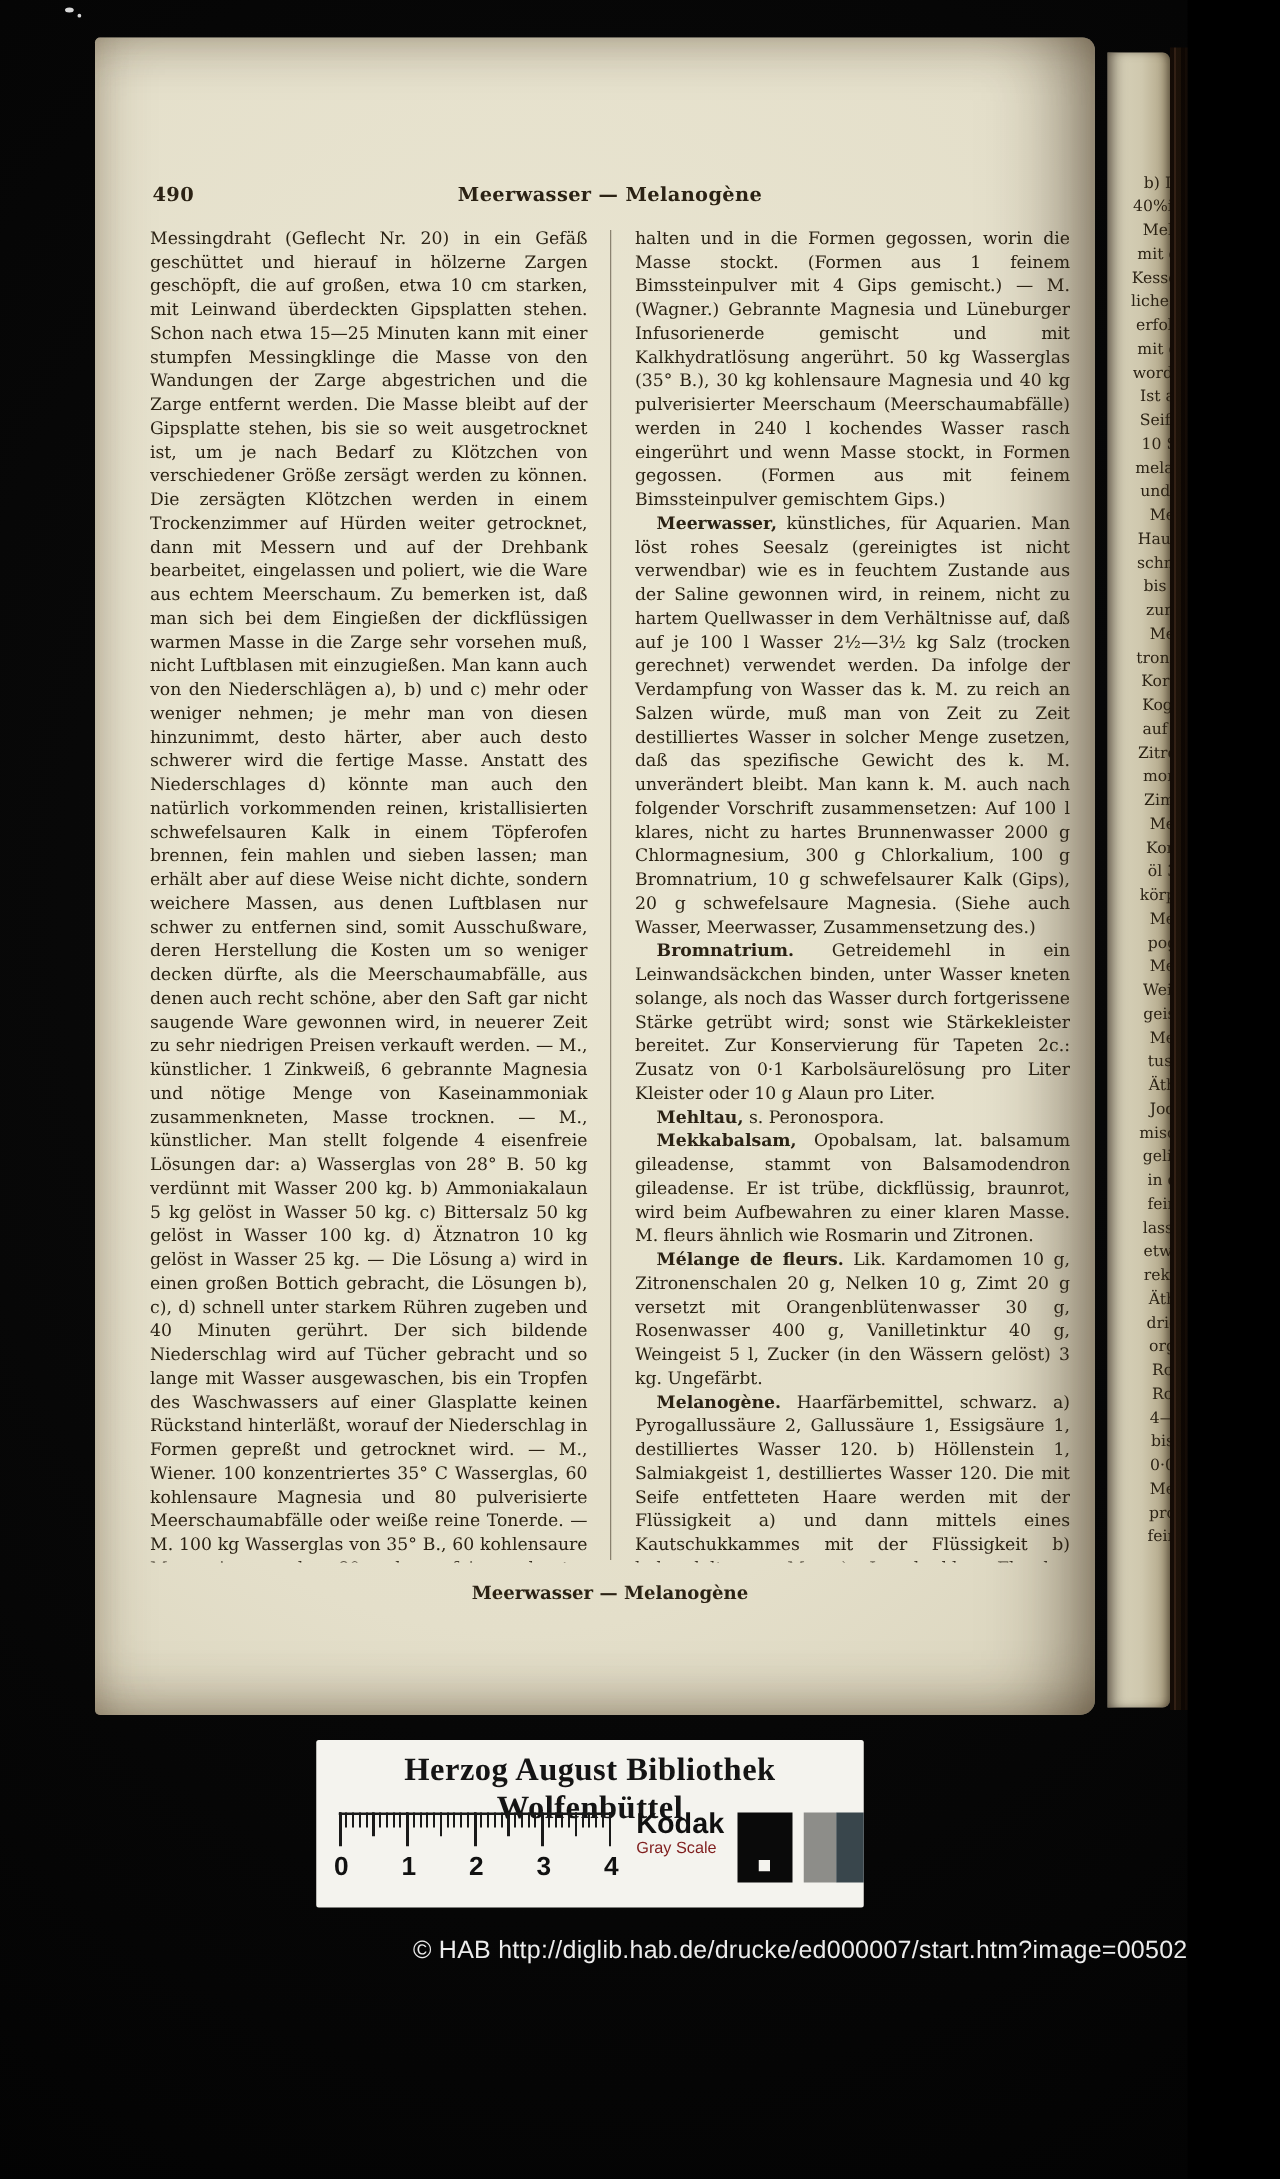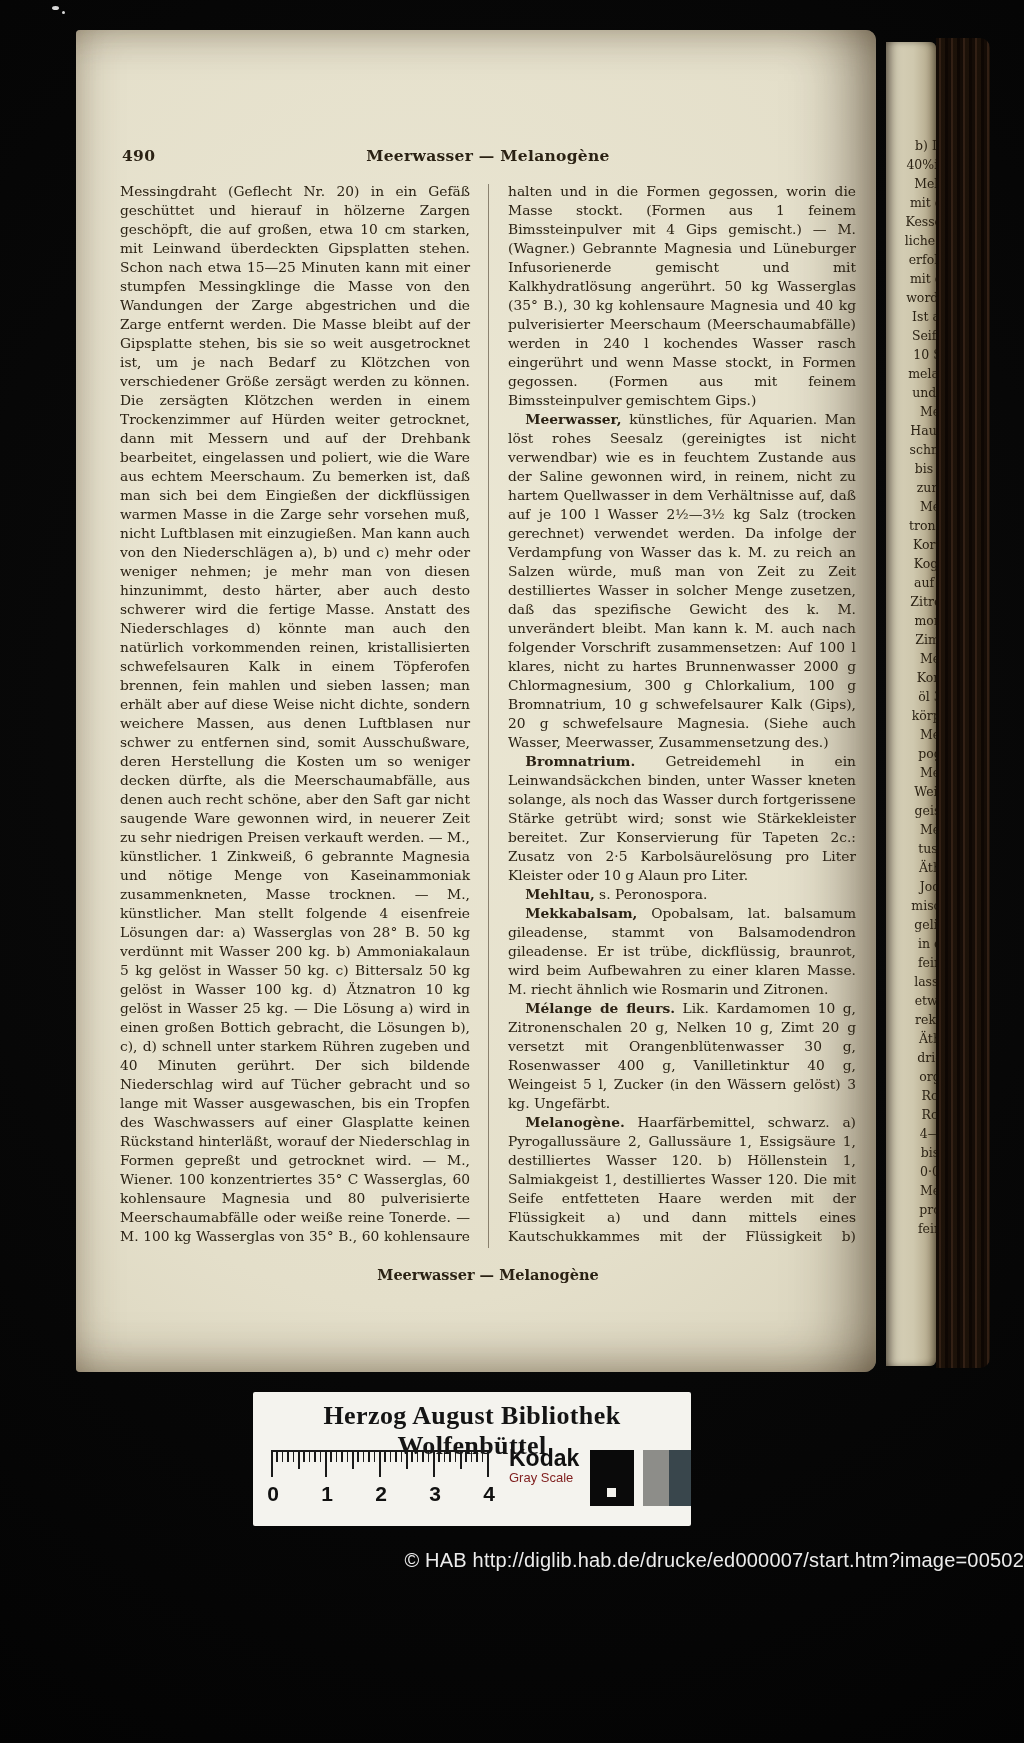--- a/index.html
+++ b/index.html
@@ -1,16 +1,16 @@
 <!DOCTYPE html>
 <html><head>
 <meta charset="utf-8">
 <style>
   html,body{margin:0;padding:0;background:#000;}
-  .photo{position:relative;width:1024px;height:1743px;background:radial-gradient(130% 90% at 50% 42%, #0c0c0c 0%, #050505 60%, #000 100%);overflow:hidden;font-family:"DejaVu Serif", serif;}
+  .photo{position:relative;width:950px;height:1743px;background:radial-gradient(130% 90% at 50% 42%, #0c0c0c 0%, #050505 60%, #000 100%);overflow:hidden;font-family:"DejaVu Serif", serif;}
 
   
   .page{position:absolute;left:76px;top:30px;width:800px;height:1342px;border-radius:4px 10px 12px 4px;
     background:radial-gradient(120% 100% at 42% 40%, #ebe7d4 0%, #e4dfca 55%, #d7d1b9 82%, #c7c0a5 100%);
     box-shadow:inset -48px 0 70px -34px rgba(45,28,10,.6), inset 26px 0 50px -30px rgba(70,50,25,.38),
                inset 0 -32px 54px -32px rgba(70,50,25,.4), inset 0 26px 46px -30px rgba(70,50,25,.3);}
   .page-inner{position:absolute;left:44px;top:116px;right:20px;bottom:56px;color:#2b2214;}
   .header{position:relative;height:24px;font-size:15.5px;font-weight:bold;letter-spacing:.3px;}
   .page-number{position:absolute;left:2px;top:0;}
   .header-title{position:absolute;left:0;right:0;top:0;text-align:center;}
@@ -76,23 +76,23 @@
         <span class="header-title">Meerwasser — Melanogène</span>
       </div>
 
       <div class="columns">
         <div class="col left">
           <p class="para"><span class="lead"></span><span>Messingdraht (Geflecht Nr. 20) in ein Gefäß geschüttet und hierauf in hölzerne Zargen geschöpft, die auf großen, etwa 10 cm starken, mit Leinwand überdeckten Gipsplatten stehen. Schon nach etwa 15—25 Minuten kann mit einer stumpfen Messingklinge die Masse von den Wandungen der Zarge abgestrichen und die Zarge entfernt werden. Die Masse bleibt auf der Gipsplatte stehen, bis sie so weit ausgetrocknet ist, um je nach Bedarf zu Klötzchen von verschiedener Größe zersägt werden zu können. Die zersägten Klötzchen werden in einem Trockenzimmer auf Hürden weiter getrocknet, dann mit Messern und auf der Drehbank bearbeitet, eingelassen und poliert, wie die Ware aus echtem Meerschaum. Zu bemerken ist, daß man sich bei dem Eingießen der dickflüssigen warmen Masse in die Zarge sehr vorsehen muß, nicht Luftblasen mit einzugießen. Man kann auch von den Niederschlägen a), b) und c) mehr oder weniger nehmen; je mehr man von diesen hinzunimmt, desto härter, aber auch desto schwerer wird die fertige Masse. Anstatt des Niederschlages d) könnte man auch den natürlich vorkommenden reinen, kristallisierten schwefelsauren Kalk in einem Töpferofen brennen, fein mahlen und sieben lassen; man erhält aber auf diese Weise nicht dichte, sondern weichere Massen, aus denen Luftblasen nur schwer zu entfernen sind, somit Ausschußware, deren Herstellung die Kosten um so weniger decken dürfte, als die Meerschaumabfälle, aus denen auch recht schöne, aber den Saft gar nicht saugende Ware gewonnen wird, in neuerer Zeit zu sehr niedrigen Preisen verkauft werden. — M., künstlicher. 1 Zinkweiß, 6 gebrannte Magnesia und nötige Menge von Kaseinammoniak zusammenkneten, Masse trocknen. — M., künstlicher. Man stellt folgende 4 eisenfreie Lösungen dar: a) Wasserglas von 28° B. 50 kg verdünnt mit Wasser 200 kg. b) Ammoniakalaun 5 kg gelöst in Wasser 50 kg. c) Bittersalz 50 kg gelöst in Wasser 100 kg. d) Ätznatron 10 kg gelöst in Wasser 25 kg. — Die Lösung a) wird in einen großen Bottich gebracht, die Lösungen b), c), d) schnell unter starkem Rühren zugeben und 40 Minuten gerührt. Der sich bildende Niederschlag wird auf Tücher gebracht und so lange mit Wasser ausgewaschen, bis ein Tropfen des Waschwassers auf einer Glasplatte keinen Rückstand hinterläßt, worauf der Niederschlag in Formen gepreßt und getrocknet wird. — M., Wiener. 100 konzentriertes 35° C Wasserglas, 60 kohlensaure Magnesia und 80 pulverisierte Meerschaumabfälle oder weiße reine Tonerde. — M. 100 kg Wasserglas von 35° B., 60 kohlensaure Magnesia und 80 kg feingepulverter Meerschaum werden in 210 l kochendes Wasser rasch eingerührt, 10 Minuten im Sude er-</span></p>
         </div>
         <div class="col right">
           <p class="para"><span class="lead"></span><span>halten und in die Formen gegossen, worin die Masse stockt. (Formen aus 1 feinem Bimssteinpulver mit 4 Gips gemischt.) — M. (Wagner.) Gebrannte Magnesia und Lüneburger Infusorienerde gemischt und mit Kalkhydratlösung angerührt. 50 kg Wasserglas (35° B.), 30 kg kohlensaure Magnesia und 40 kg pulverisierter Meerschaum (Meerschaumabfälle) werden in 240 l kochendes Wasser rasch eingerührt und wenn Masse stockt, in Formen gegossen. (Formen aus mit feinem Bimssteinpulver gemischtem Gips.)</span></p>
           <p class="para entry"><span class="lead">Meerwasser,</span><span> künstliches, für Aquarien. Man löst rohes Seesalz (gereinigtes ist nicht verwendbar) wie es in feuchtem Zustande aus der Saline gewonnen wird, in reinem, nicht zu hartem Quellwasser in dem Verhältnisse auf, daß auf je 100 l Wasser 2½—3½ kg Salz (trocken gerechnet) verwendet werden. Da infolge der Verdampfung von Wasser das k. M. zu reich an Salzen würde, muß man von Zeit zu Zeit destilliertes Wasser in solcher Menge zusetzen, daß das spezifische Gewicht des k. M. unverändert bleibt. Man kann k. M. auch nach folgender Vorschrift zusammensetzen: Auf 100 l klares, nicht zu hartes Brunnenwasser 2000 g Chlormagnesium, 300 g Chlorkalium, 100 g Bromnatrium, 10 g schwefelsaurer Kalk (Gips), 20 g schwefelsaure Magnesia. (Siehe auch Wasser, Meerwasser, Zusammensetzung des.)</span></p>
-          <p class="para entry"><span class="lead">Bromnatrium.</span><span> Getreidemehl in ein Leinwandsäckchen binden, unter Wasser kneten solange, als noch das Wasser durch fortgerissene Stärke getrübt wird; sonst wie Stärkekleister bereitet. Zur Konservierung für Tapeten 2c.: Zusatz von 2·5 Karbolsäurelösung pro Liter Kleister oder 10 g Alaun pro Liter.</span></p>
+          <p class="para entry"><span class="lead">Bromnatrium.</span><span> Getreidemehl in ein Leinwandsäckchen binden, unter Wasser kneten solange, als noch das Wasser durch fortgerissene Stärke getrübt wird; sonst wie Stärkekleister bereitet. Zur Konservierung für Tapeten 2c.: Zusatz von 0·1 Karbolsäurelösung pro Liter Kleister oder 10 g Alaun pro Liter.</span></p>
           <p class="para entry"><span class="lead">Mehltau,</span><span> s. Peronospora.</span></p>
-          <p class="para entry"><span class="lead">Mekkabalsam,</span><span> Opobalsam, lat. balsamum gileadense, stammt von Balsamodendron gileadense. Er ist trübe, dickflüssig, braunrot, wird beim Aufbewahren zu einer klaren Masse. M. riecht ähnlich wie Rosmarin und Zitronen.</span></p>
+          <p class="para entry"><span class="lead">Mekkabalsam,</span><span> Opobalsam, lat. balsamum gileadense, stammt von Balsamodendron gileadense. Er ist trübe, dickflüssig, braunrot, wird beim Aufbewahren zu einer klaren Masse. M. fleurs ähnlich wie Rosmarin und Zitronen.</span></p>
           <p class="para entry"><span class="lead">Mélange de fleurs.</span><span> Lik. Kardamomen 10 g, Zitronenschalen 20 g, Nelken 10 g, Zimt 20 g versetzt mit Orangenblütenwasser 30 g, Rosenwasser 400 g, Vanilletinktur 40 g, Weingeist 5 l, Zucker (in den Wässern gelöst) 3 kg. Ungefärbt.</span></p>
           <p class="para entry"><span class="lead">Melanogène.</span><span> Haarfärbemittel, schwarz. a) Pyrogallussäure 2, Gallussäure 1, Essigsäure 1, destilliertes Wasser 120. b) Höllenstein 1, Salmiakgeist 1, destilliertes Wasser 120. Die mit Seife entfetteten Haare werden mit der Flüssigkeit a) und dann mittels eines Kautschukkammes mit der Flüssigkeit b) behandelt. — M. a) In dunkler Flasche. Silbernitrat 10 g, destilliertes Wasser 80 g, Salmiakgeist 30 g.</span></p>
         </div>
       </div>
 
       <div class="footer">Meerwasser — Melanogène</div>
     </div>
   </div>
 
   <div class="next-page">

